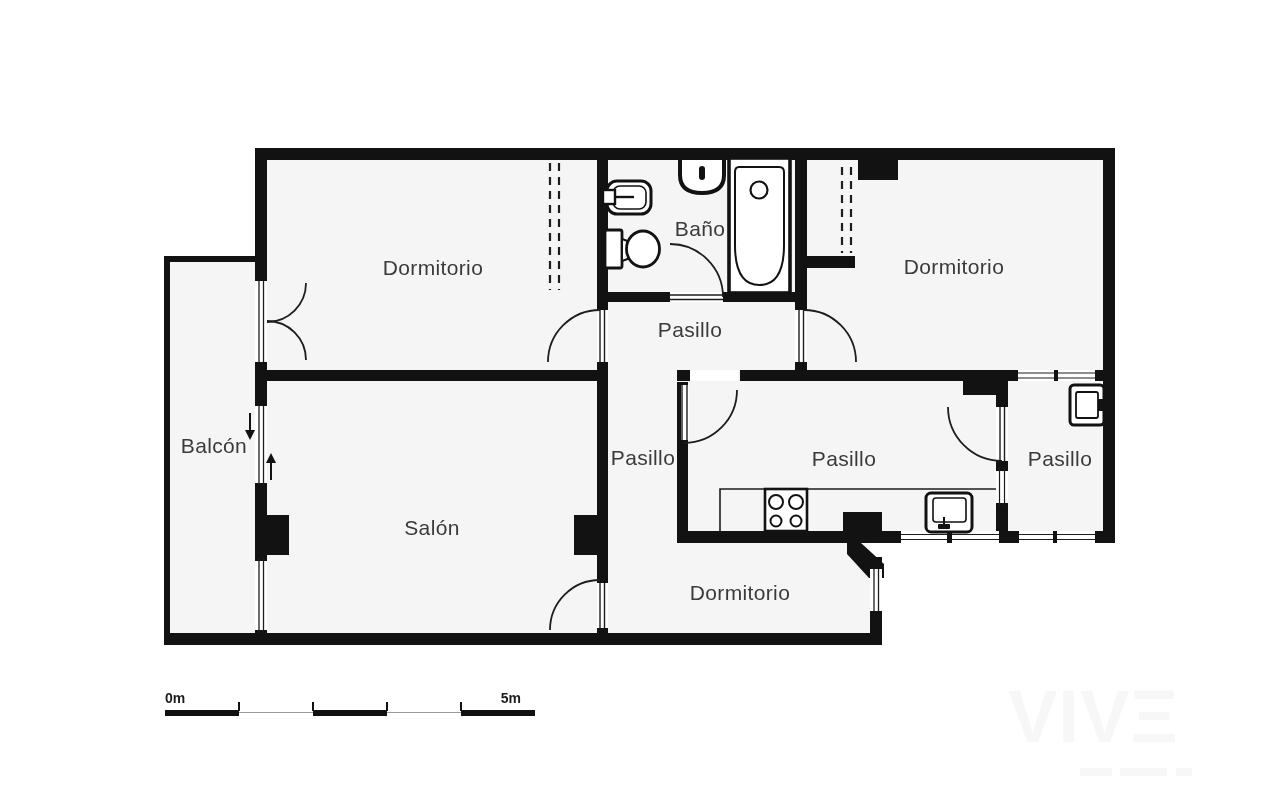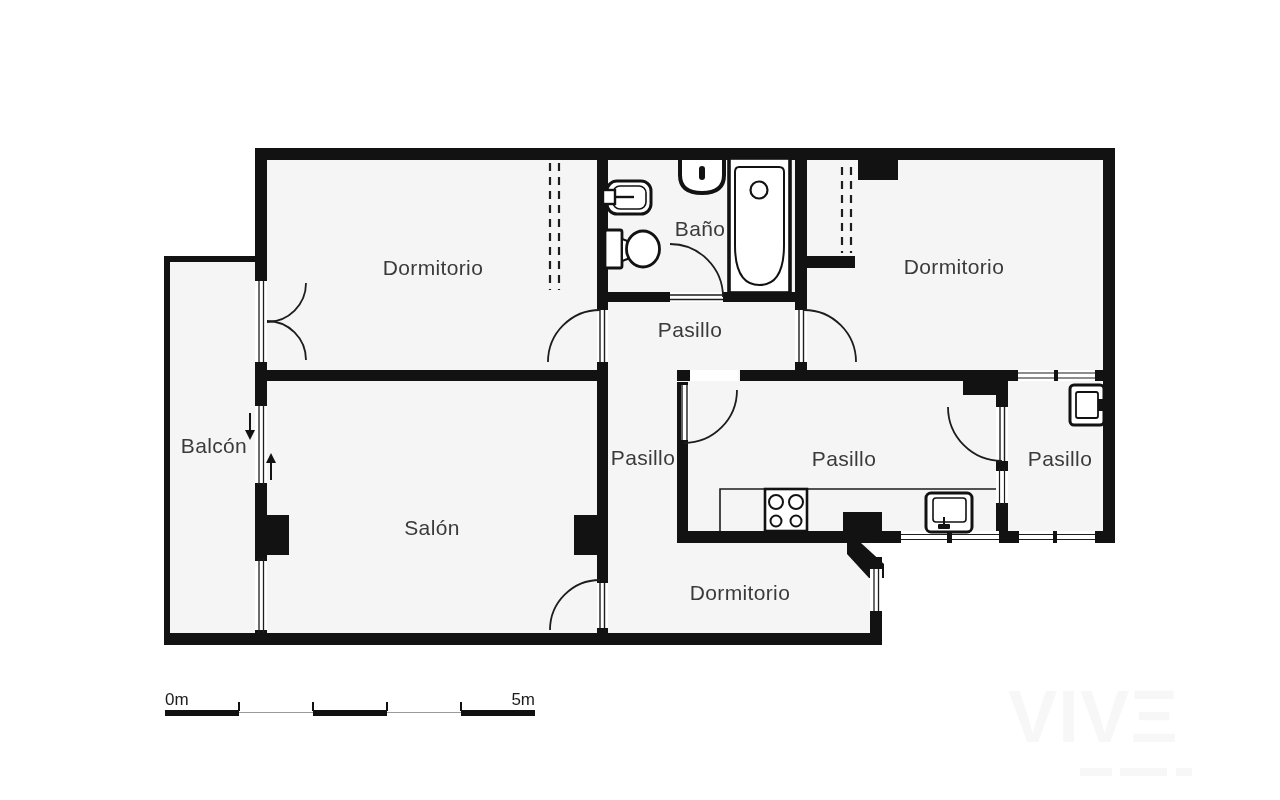--- a/index.html
+++ b/index.html
@@ -2,22 +2,22 @@
 <html><head>
 <meta charset="utf-8">
 <style>
   html,body{margin:0;padding:0;background:#ffffff;}
   #stage{position:relative;width:1280px;height:800px;background:#ffffff;overflow:hidden;
          font-family:"Liberation Sans", sans-serif;}
   #plan-svg{position:absolute;left:0;top:0;}
   .room-label{position:absolute;transform:translate(-50%,-50%);
     font-size:21px;color:#3a3a3a;letter-spacing:.35px;white-space:nowrap;text-align:right;}
   .scalebar{position:absolute;left:165px;top:690px;width:370px;height:32px;}
-  .scalebar .num{position:absolute;top:0;font-size:17px;font-weight:400;color:#1c1c1c;}
-  .scalebar .num.right{right:0;text-align:right;}
+  .scalebar .num{position:absolute;top:0;font-size:14px;font-weight:700;color:#1c1c1c;}
+  .scalebar .num.right{right:14px;text-align:right;}
   .scalebar .seg{position:absolute;top:20px;height:6px;background:#111;}
   .scalebar .seg.thin{height:1px;top:22px;background:#9a9a9a;}
   .scalebar .tick{position:absolute;top:12px;width:2px;height:9px;background:#111;}
   .watermark{position:absolute;left:1008px;top:680px;width:210px;height:100px;}
   .watermark .wm-text{font-size:74px;font-weight:700;color:#f7f7f7;letter-spacing:1px;
     line-height:1;font-family:"Liberation Sans",sans-serif;}
   .wm-block{position:absolute;background:#f7f7f7;height:8px;}
 </style>
 </head>
 <body>

